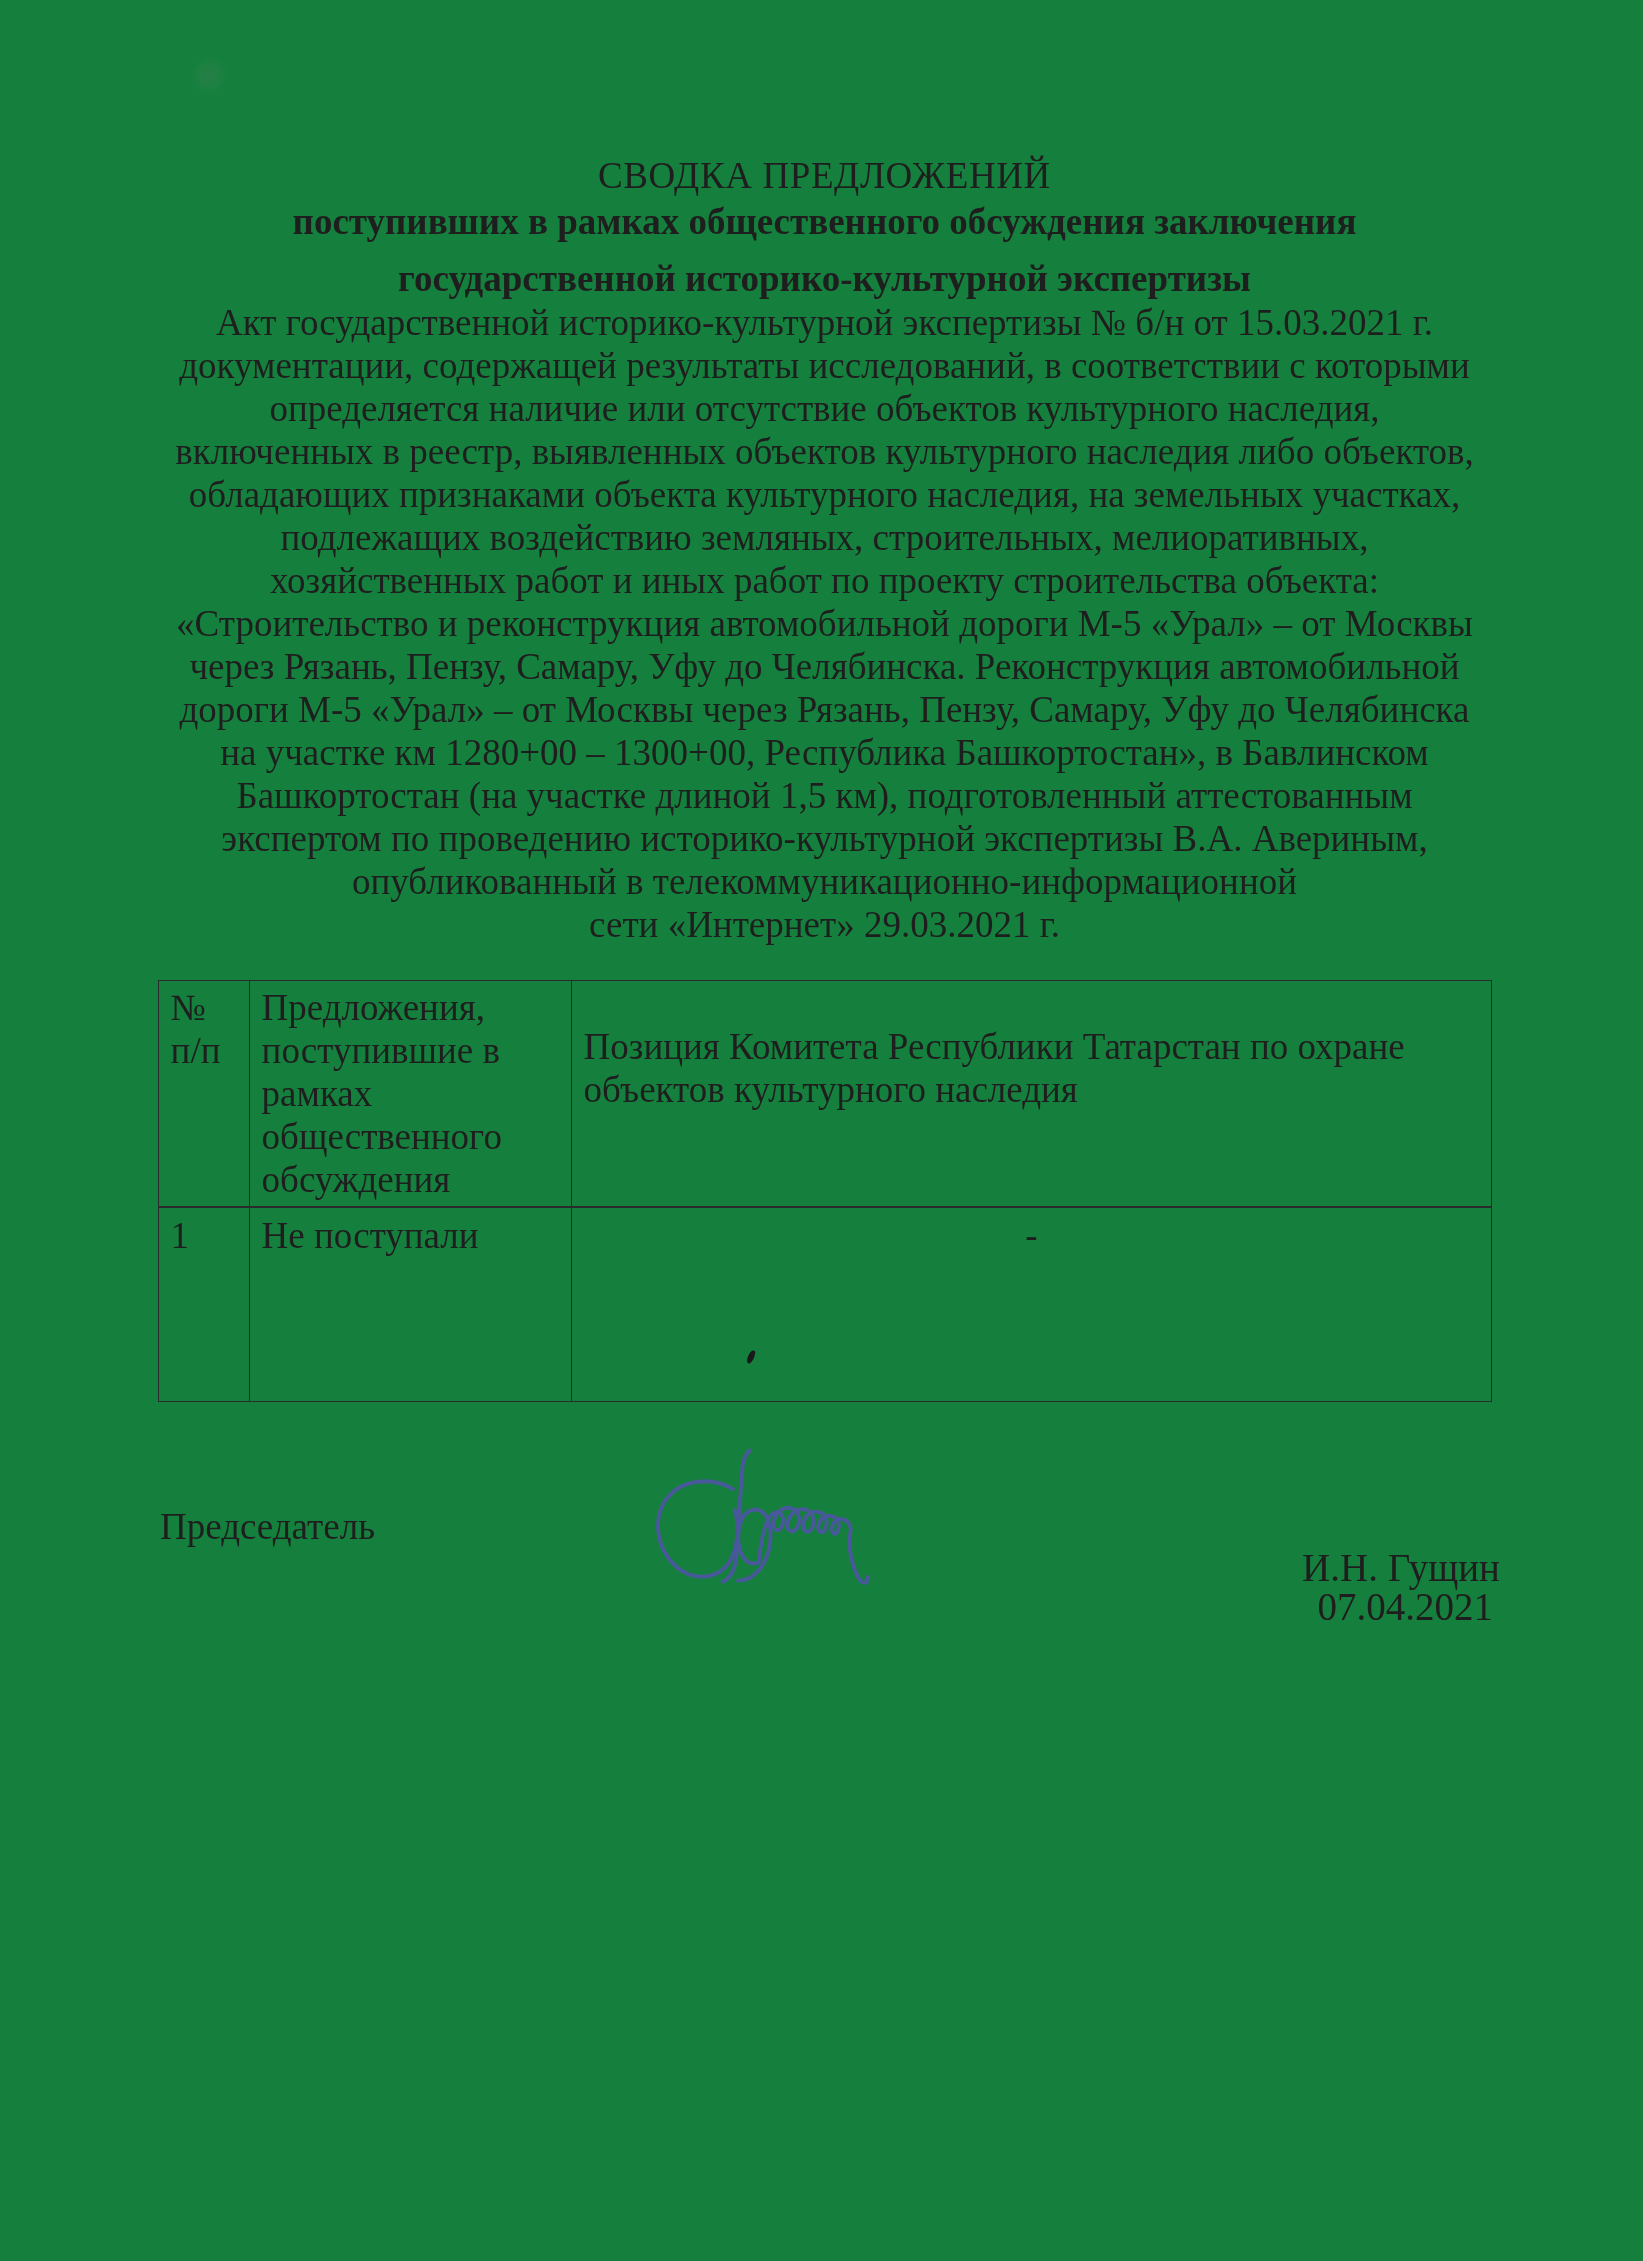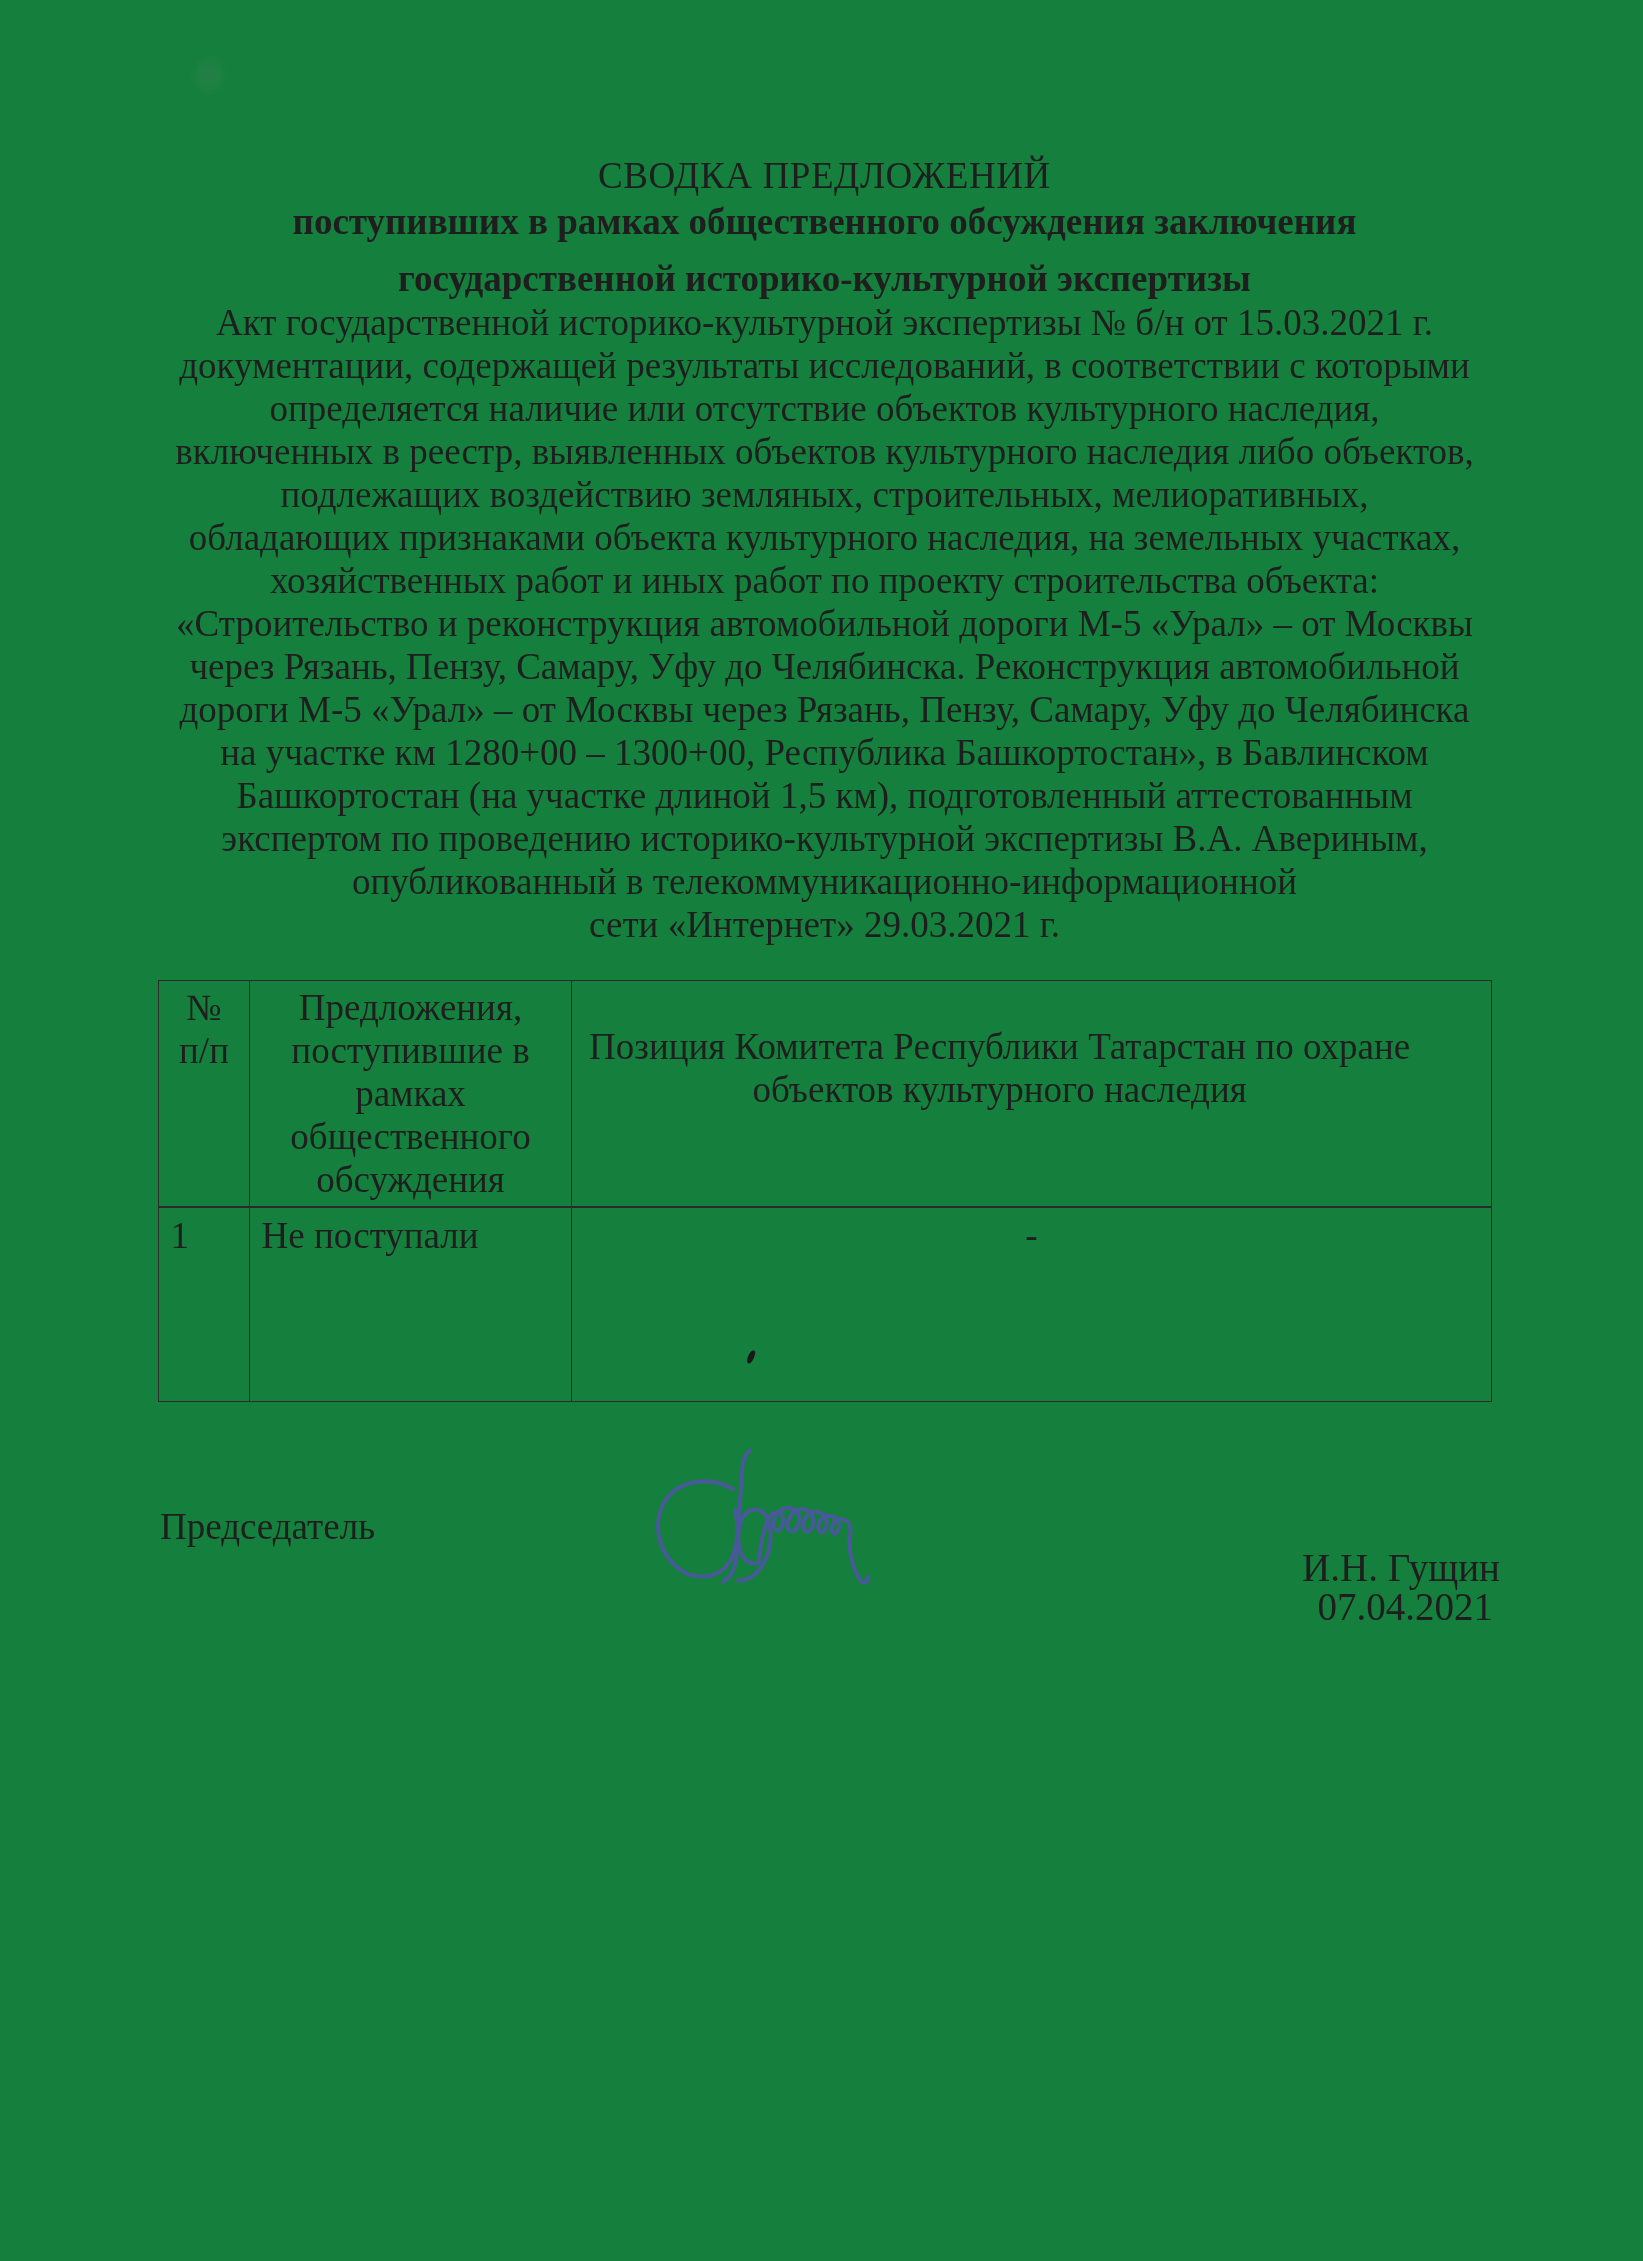--- a/index.html
+++ b/index.html
@@ -61,21 +61,21 @@
     border: 1.9px solid #2b2b2b;
     vertical-align: top;
     padding: 5.2px 11.6px 5.2px 11.6px;
     line-height: 43px;
   }
   col.c1 { width: 91px; }
   col.c2 { width: 322px; }
   col.c3 { width: 920px; }
   tr.hdr { height: 220px; }
   tr.row { height: 194px; }
-  tr.hdr td { border-bottom-width: 2.6px; text-align: center; }
+  tr.hdr td { border-bottom-width: 2.6px; }
   .hc3 { max-width: 832px; margin-top: 39px; }
   td.dash-cell { text-align: center; }
   
   .ink-speck {
     position: absolute;
     left: 748px;
     top: 1350px;
     width: 6.4px;
     height: 14px;
     background: #181818;
@@ -123,22 +123,22 @@
   <div class="smudge"></div>
 
   <div class="textblock">
     <div class="doc-title">СВОДКА ПРЕДЛОЖЕНИЙ</div>
     <div class="doc-subtitle">поступивших в рамках общественного обсуждения заключения</div>
     <div class="doc-subtitle second">государственной историко-культурной экспертизы</div>
     <div class="body-line">Акт государственной историко-культурной экспертизы № б/н от 15.03.2021 г.</div>
     <div class="body-line">документации, содержащей результаты исследований, в соответствии с которыми</div>
     <div class="body-line">определяется наличие или отсутствие объектов культурного наследия,</div>
     <div class="body-line">включенных в реестр, выявленных объектов культурного наследия либо объектов,</div>
+    <div class="body-line">обладающих признаками объекта культурного наследия, на земельных участках,</div>
     <div class="body-line">подлежащих воздействию земляных, строительных, мелиоративных,</div>
-    <div class="body-line">обладающих признаками объекта культурного наследия, на земельных участках,</div>
     <div class="body-line">хозяйственных работ и иных работ по проекту строительства объекта:</div>
     <div class="body-line">«Строительство и реконструкция автомобильной дороги М-5 «Урал» – от Москвы</div>
     <div class="body-line">через Рязань, Пензу, Самару, Уфу до Челябинска. Реконструкция автомобильной</div>
     <div class="body-line">дороги М-5 «Урал» – от Москвы через Рязань, Пензу, Самару, Уфу до Челябинска</div>
     <div class="body-line">на участке км 1280+00 – 1300+00, Республика Башкортостан», в Бавлинском</div>
     <div class="body-line">Башкортостан (на участке длиной 1,5 км), подготовленный аттестованным</div>
     <div class="body-line">экспертом по проведению историко-культурной экспертизы В.А. Авериным,</div>
     <div class="body-line">опубликованный в телекоммуникационно-информационной</div>
     <div class="body-line">сети «Интернет» 29.03.2021 г.</div>
   </div>

